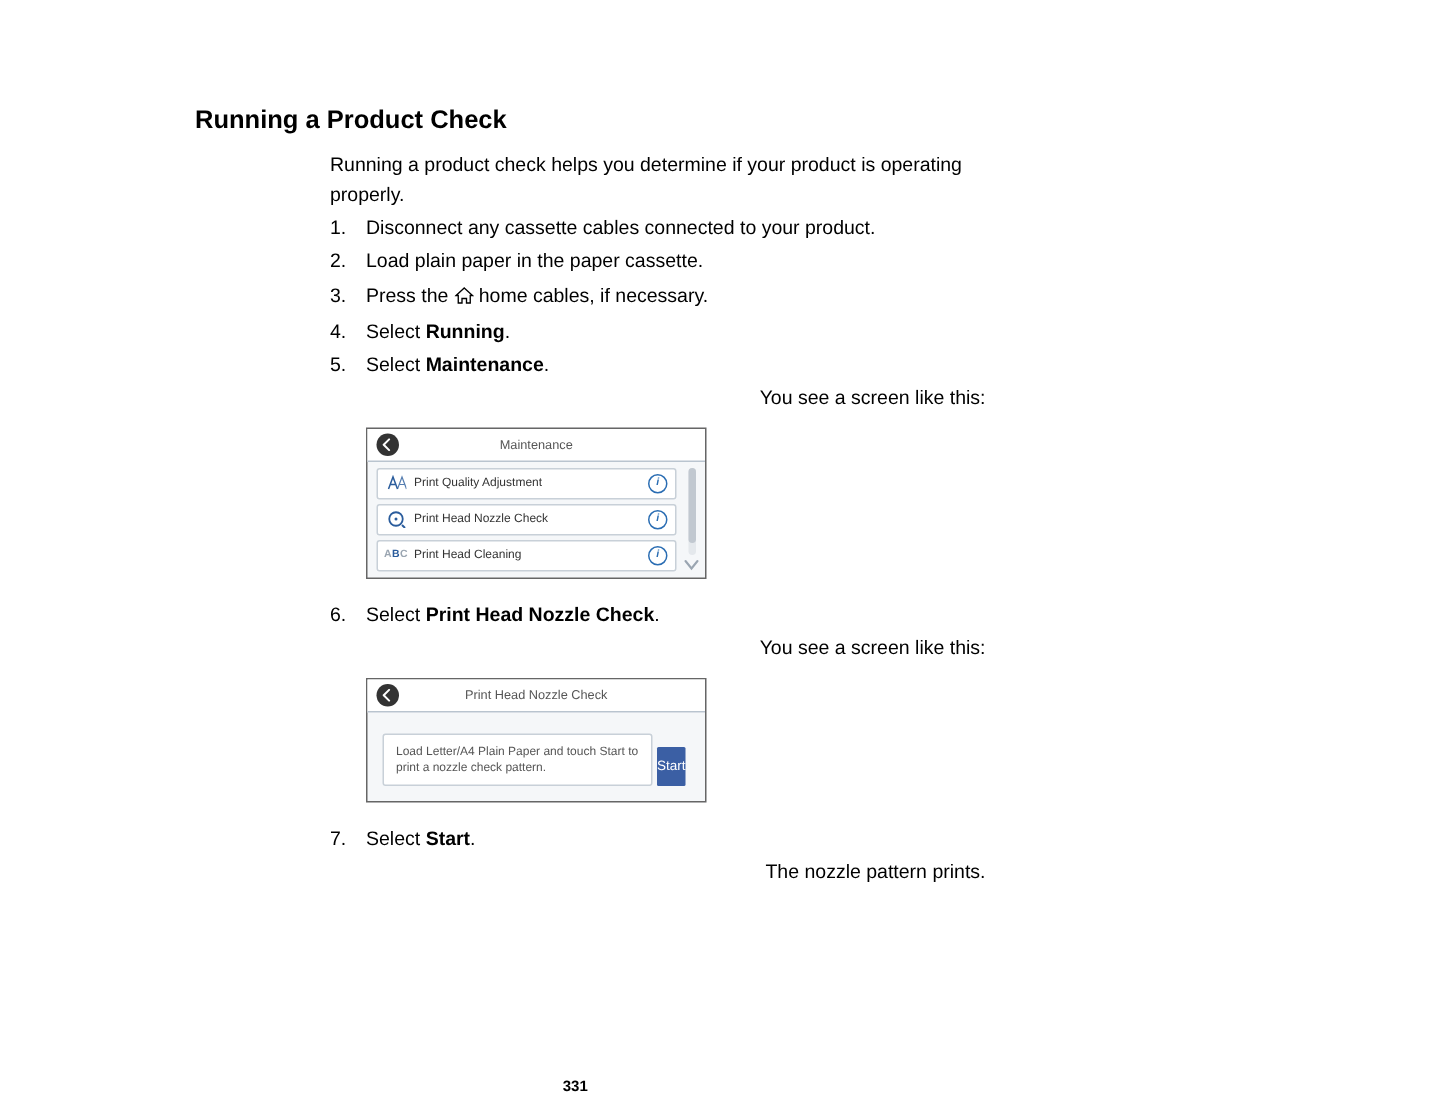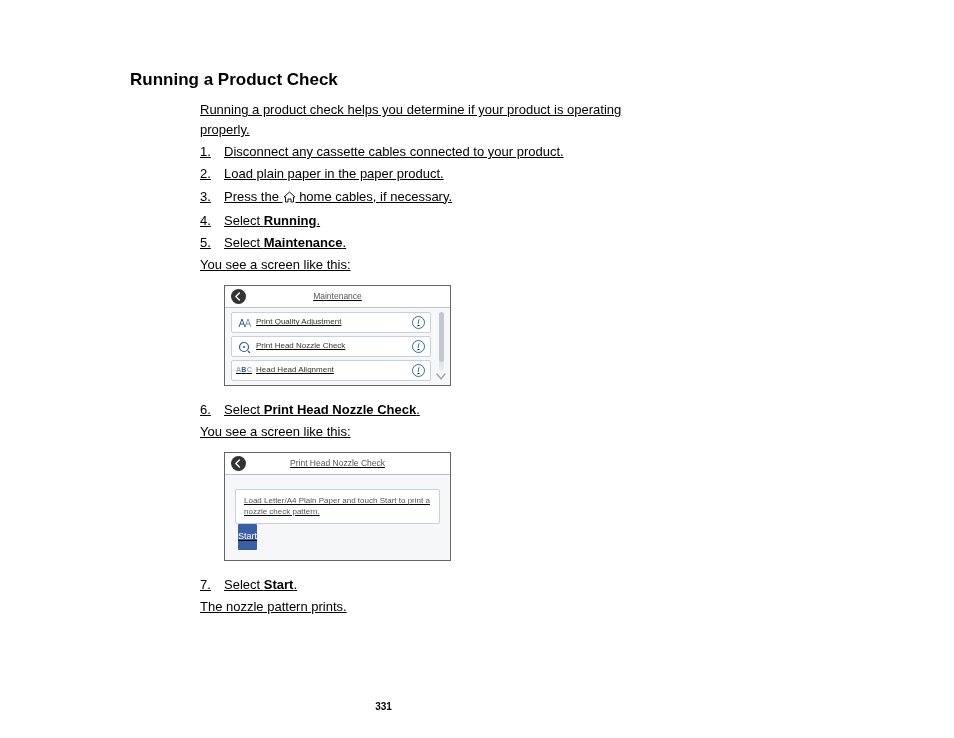--- a/index.html
+++ b/index.html
@@ -16,44 +16,43 @@
     box-sizing: border-box;
     padding: 70px 110px 17px 130px;
     position: relative;
   }
   h2.heading {
     font-size: 17px;
     font-weight: bold;
     margin: 0 0 10px 0;
   }
   .indent-block {
-    margin-left: 70px;
+    margin-left: 90px;
     font-size: 13px;
     line-height: 1.55;
-    text-decoration: underline;
   }
   .indent-block p {
     margin: 2px 0;
   }
   ol {
     list-style: none;
     padding: 0;
     margin: 2px 0 0 0;
   }
   ol li {
     display: flex;
     align-items: flex-start;
     margin: 2px 0;
   }
   ol li .num {
     width: 24px;
     flex: none;
   }
   ol li .txt { flex: 1; }
-  .sub-line { margin-left: 24px; margin-top: 3px; margin-bottom: 3px; }
+  .sub-line { margin-left: 24px; margin-top: 3px; margin-bottom: 3px; text-align: right; }
   .bold { font-weight: bold; }
 
   
   .screen {
     border: 1px solid #666;
     width: 225px;
     margin: 10px 0 14px 24px;
     background: #f5f7f9;
   }
   .screen-header {
@@ -82,21 +81,20 @@
     padding-right: 15px;
   }
   .screen-body {
     display: flex;
     padding: 4px 3px 4px 6px;
     gap: 4px;
   }
   .menu-list { flex: 1; display: flex; flex-direction: column; gap: 3px; }
   .menu-item {
     display: flex;
-    align-items: center;
     background: #fff;
     border: 1px solid #c8d0d8;
     border-radius: 2px;
     padding: 3px 5px;
     font-size: 8px;
     color: #333;
   }
   .menu-icon {
     width: 14px;
     height: 12px;
@@ -139,22 +137,22 @@
   .scroll-thumb {
     width: 5px;
     height: 50px;
     background: #c1c8d0;
     border-radius: 3px;
   }
 
   .nozzle-body {
     padding: 14px 10px 10px 10px;
     display: flex;
-    flex-direction: column;
-    align-items: flex-start;
+    flex-direction: row;
+    align-items: flex-end;
     gap: 0;
   }
   .msg-box {
     background: #fff;
     border: 1px solid #c8d0d8;
     border-radius: 2px;
     padding: 6px 8px;
     font-size: 8px;
     color: #555;
     line-height: 1.3;
@@ -165,21 +163,21 @@
     text-align: center;
     padding: 6px 0;
     font-size: 9px;
     border-radius: 1px;
     margin: 0 3px;
   }
 
   .footer-page {
     position: absolute;
     left: 0; right: 0;
-    bottom: 26px;
+    bottom: 8px;
     text-align: center;
     font-size: 10px;
     font-weight: bold;
   }
 
   
   .home-icon {
     display: inline-block;
     vertical-align: -2px;
   }
@@ -194,21 +192,21 @@
   <div class="indent-block">
     <p>Running a product check helps you determine if your product is operating properly.</p>
 
     <ol>
       <li>
         <span class="num">1.</span>
         <span class="txt">Disconnect any cassette cables connected to your product.</span>
       </li>
       <li>
         <span class="num">2.</span>
-        <span class="txt">Load plain paper in the paper product.</span>
+        <span class="txt">Load plain paper in the paper cassette.</span>
       </li>
       <li>
         <span class="num">3.</span>
         <span class="txt">
           <span>Press the </span><span class="home-icon"><svg width="13" height="12" viewBox="0 0 13 12">
                 <path d="M6.5 1 L12 6 L10.5 6 L10.5 11 L8 11 L8 8 L5 8 L5 11 L2.5 11 L2.5 6 L1 6 Z" fill="none" stroke="#000" stroke-width="0.9"></path>
               </svg></span><span> home cables, if necessary.</span>
         </span>
       </li>
       <li>
@@ -253,21 +251,21 @@
                   <circle cx="7" cy="6" r="4.5" stroke="#2a5c9c" stroke-width="1.2" fill="none"></circle>
                   <line x1="11" y1="10" x2="13" y2="12" stroke="#2a5c9c" stroke-width="1.3"></line>
                   <circle cx="7" cy="6" r="1" fill="#2a5c9c"></circle>
                 </svg>
               </span>
             <span class="menu-label">Print Head Nozzle Check</span>
             <span class="info-i">i</span>
           </div>
           <div class="menu-item">
             <span class="menu-icon" style="font-size:7px;font-weight:bold;color:#9aa5b1;letter-spacing:0.3px;">A<span style="color:#2a5c9c">B</span>C</span>
-            <span class="menu-label">Head Head Alignment</span>
+            <span class="menu-label">Print Head Cleaning</span>
             <span class="info-i">i</span>
           </div>
         </div>
         <div class="scroll-col">
           <div class="scroll-track">
               <div class="scroll-thumb"></div>
             </div>
           <svg width="10" height="8" viewBox="0 0 10 8">
               <path d="M1 1 L5 6 L9 1" stroke="#9aa5b1" stroke-width="1.4" fill="none" stroke-linecap="round"></path>
             </svg>

